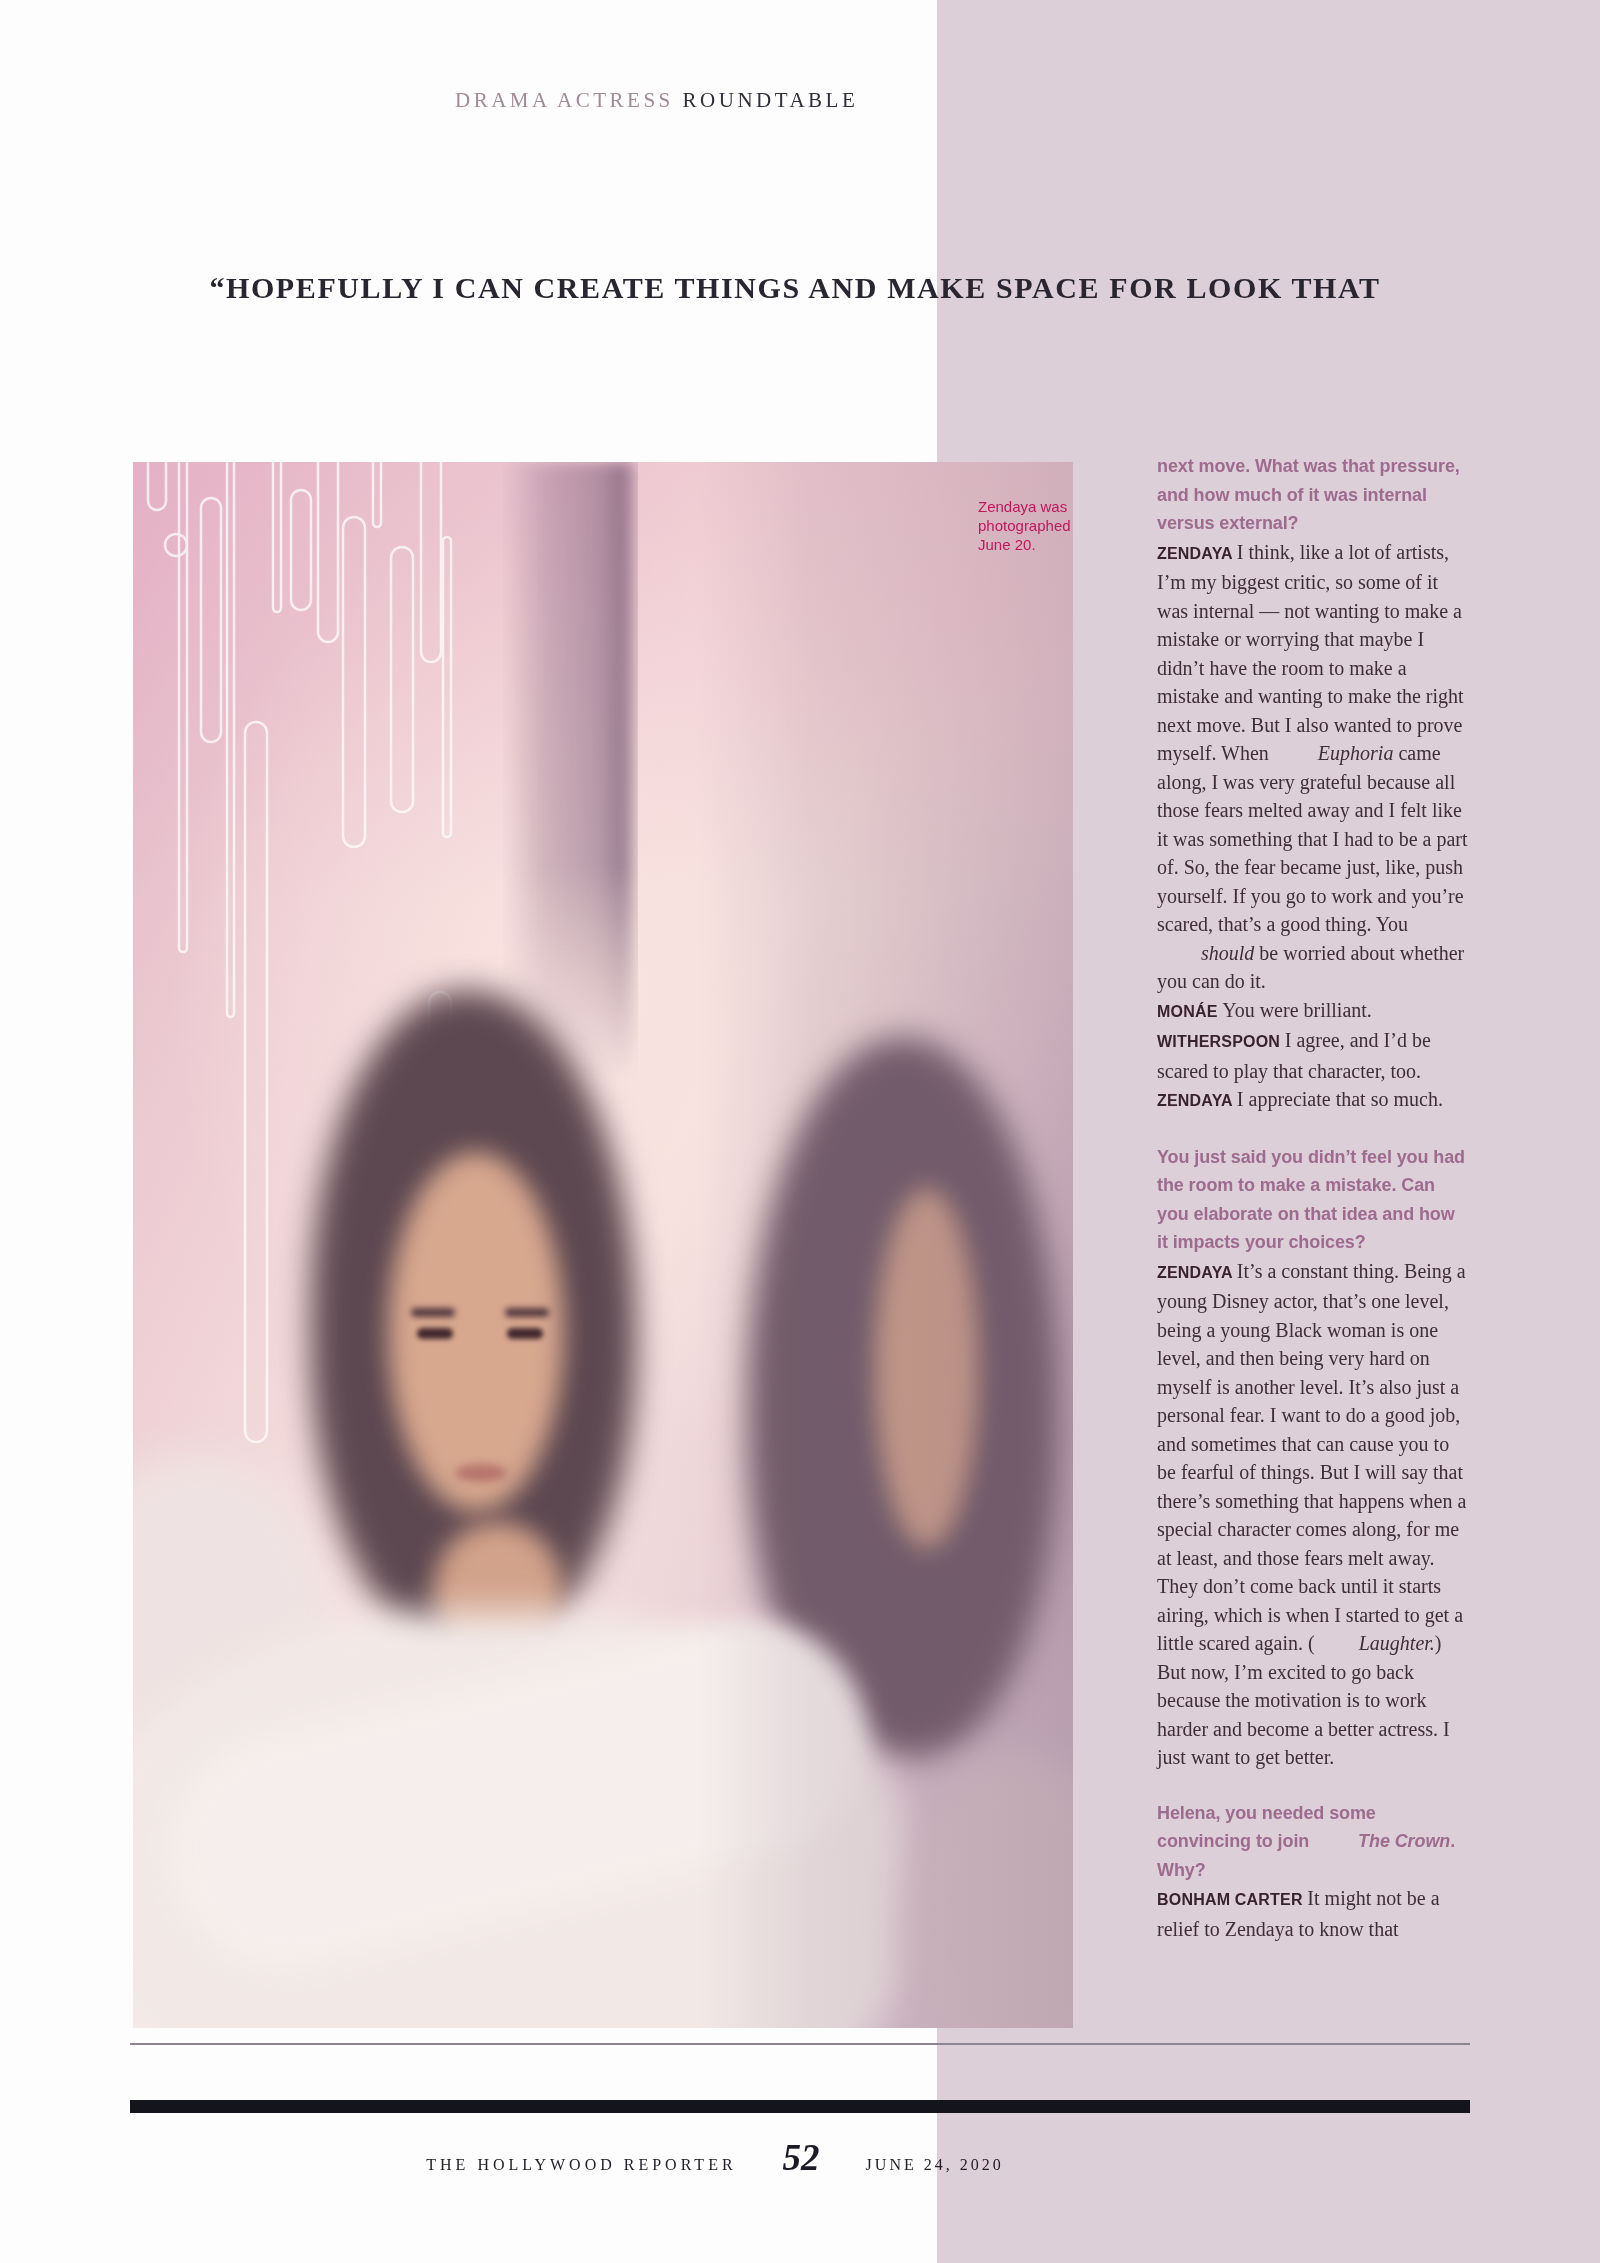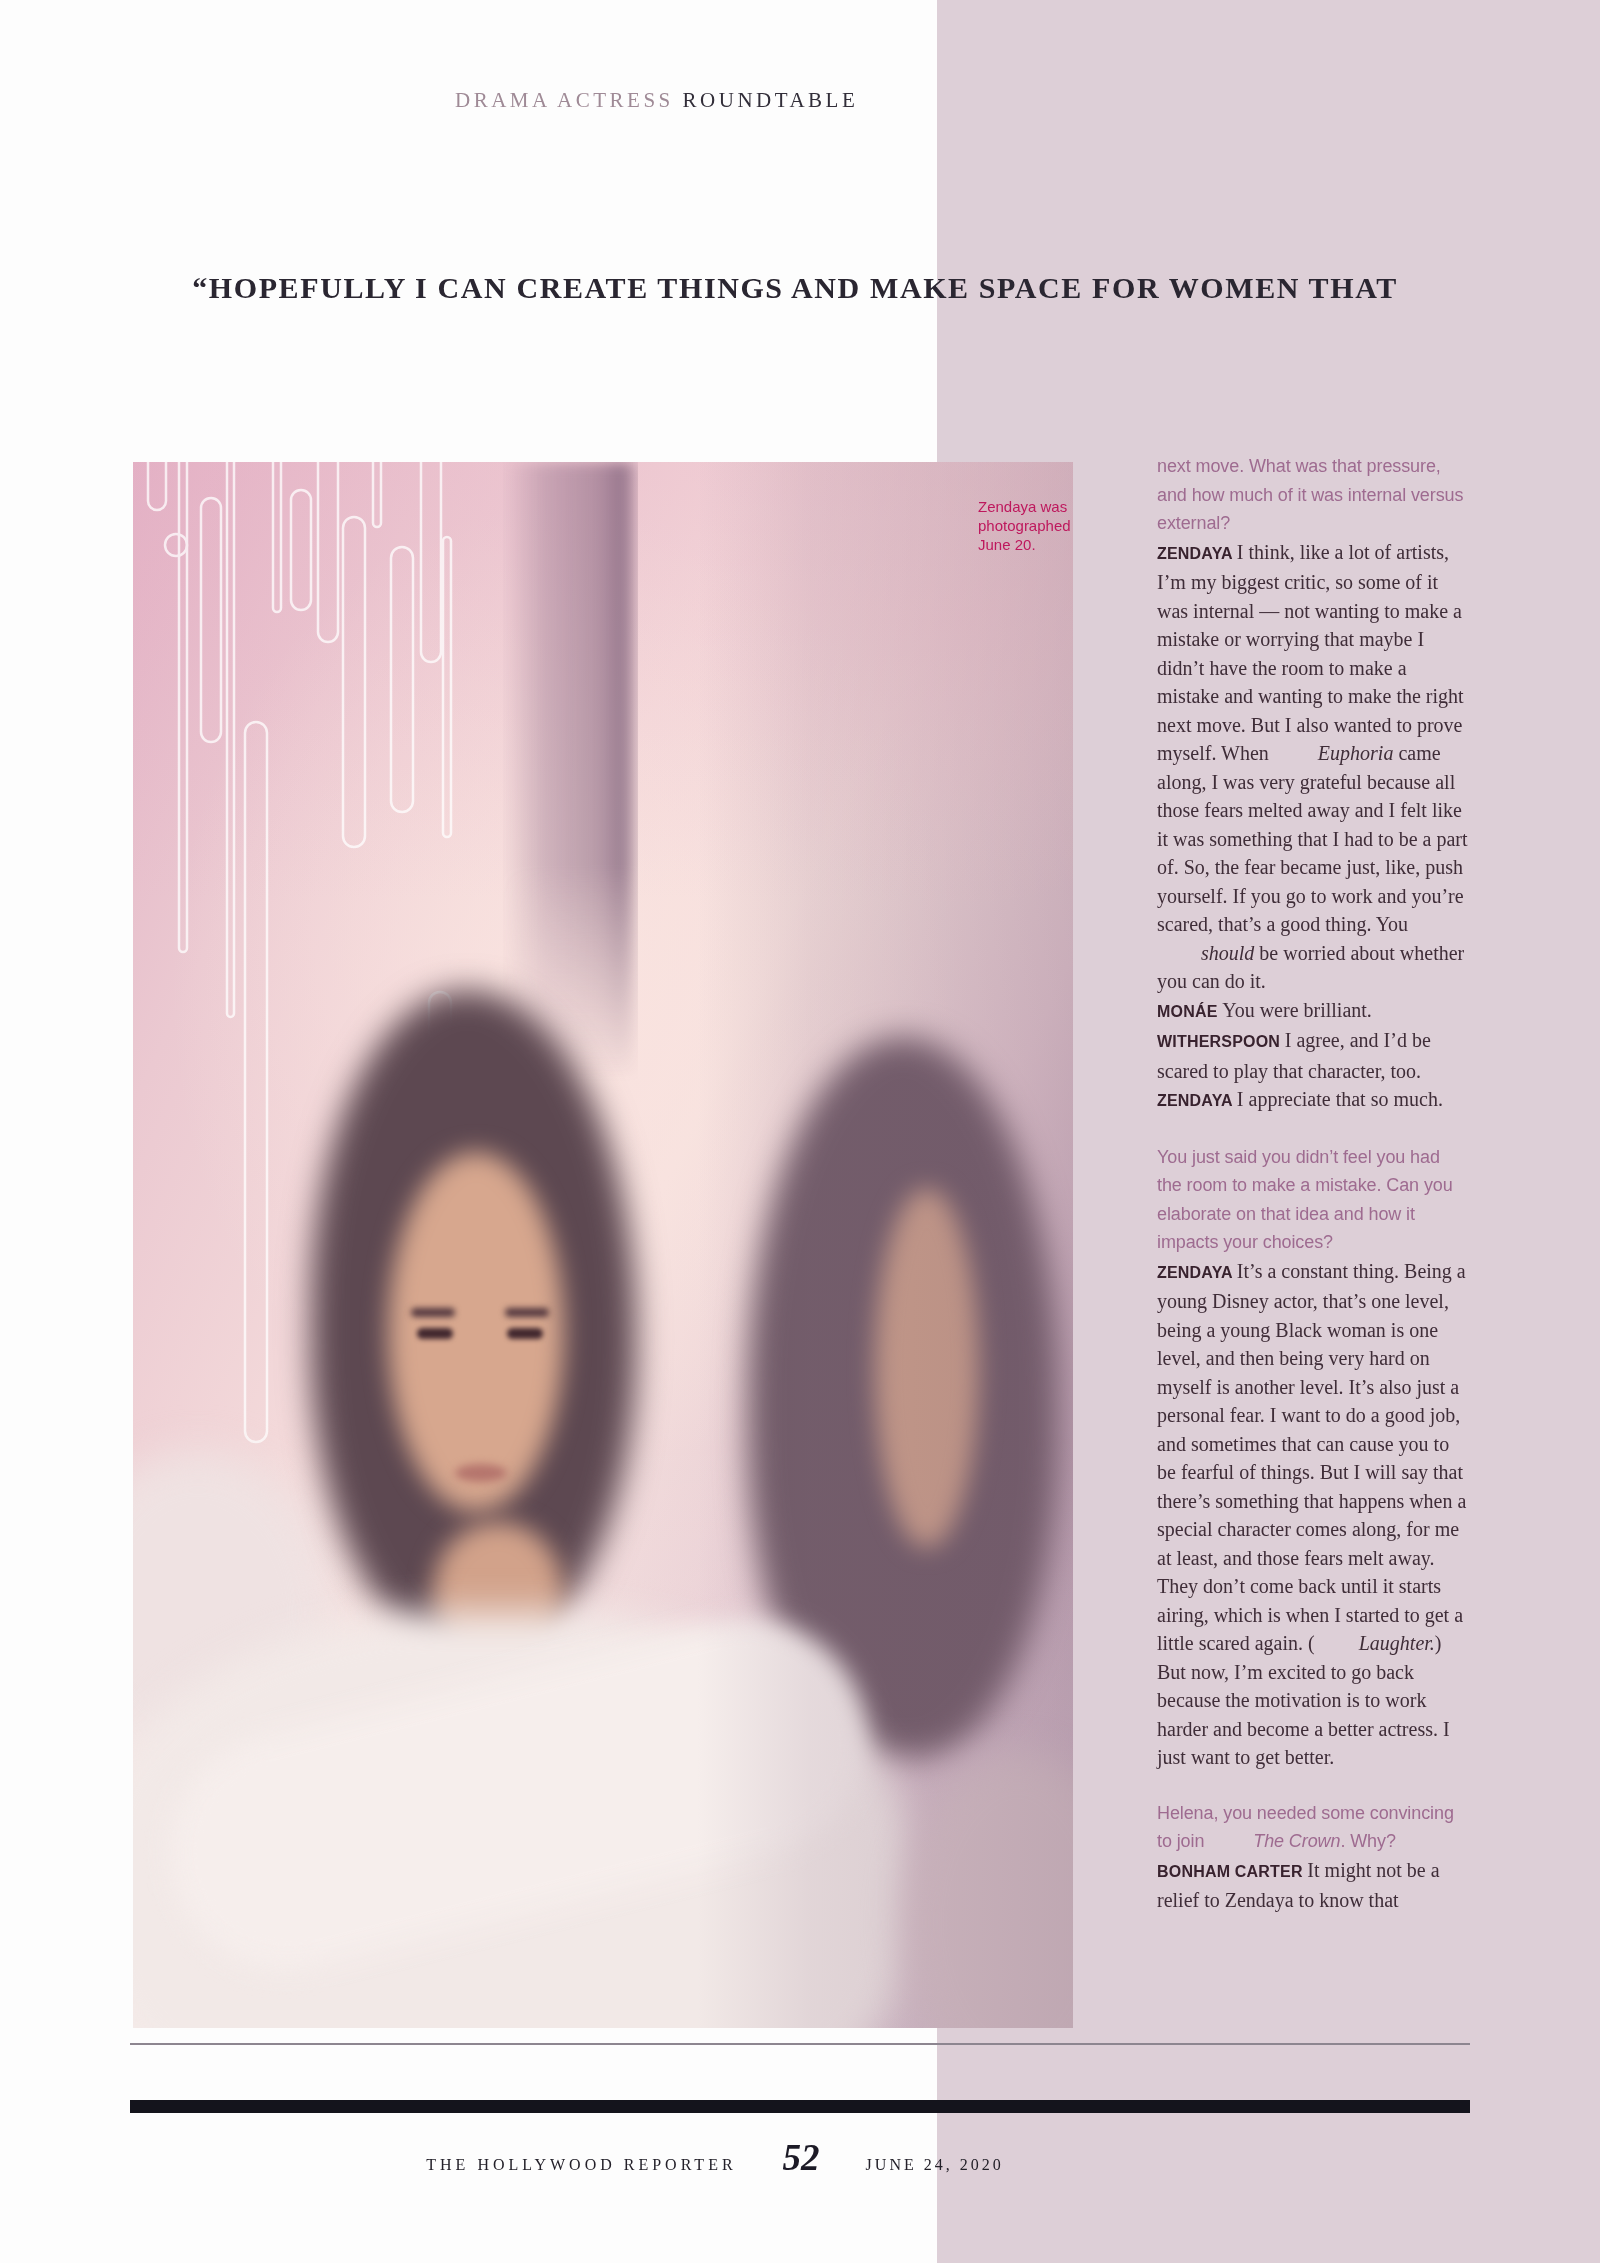--- a/index.html
+++ b/index.html
@@ -51,21 +51,21 @@
   .sweater-shoulder{left:-70px;top:990px;width:270px;height:320px;background:#efe2e2;filter:blur(20px);}
   .sweater-reflect{left:770px;top:1290px;width:230px;height:340px;background:#d9c4c9;filter:blur(18px);}
 
   
   .caption{position:absolute;left:978px;top:497px;width:140px;text-align:left;z-index:5;
     font-family:"Liberation Sans",sans-serif;font-size:15px;line-height:19px;color:#be185d;}
 
   
   .column{position:absolute;left:1157px;top:452px;width:312px;z-index:4;}
   .column p{margin:0;}
-  .column p.question{font-family:"Liberation Sans",sans-serif;font-weight:400;color:#9e6b90;
+  .column p.question{font-family:"Liberation Sans",sans-serif;font-weight:700;color:#9e6b90;
     font-size:18px;line-height:28.5px;letter-spacing:-0.1px;margin-top:27px;}
   .column p.question:first-child{margin-top:0;}
   .column p.answer{font-size:20px;line-height:28.5px;color:#3f2d38;}
   .column .speaker{font-family:"Liberation Sans",sans-serif;font-weight:700;font-size:16px;
     letter-spacing:0.2px;color:#38222e;}
   .column .it{font-style:italic;margin-left:44px;}
 
   
   .thin-rule{position:absolute;left:130px;top:2043px;width:1340px;height:2px;background:#8d8690;z-index:6;}
   .thick-bar{position:absolute;left:130px;top:2100px;width:1340px;height:13px;background:#14141c;z-index:6;}
@@ -78,21 +78,21 @@
 </head>
 <body>
 
 <div class="band"></div>
 
 <div class="kicker">
   <span class="lt">DRAMA ACTRESS </span><span class="dk">ROUNDTABLE</span>
 </div>
 
 <div class="pullquote">
-  <div><span>“HOPEFULLY I CAN CREATE THINGS AND MAKE SPACE FOR WOMEN THAT</span></div>
+  <div><span>“HOPEFULLY I CAN CREATE THINGS AND MAKE SPACE FOR LOOK THAT</span></div>
 </div>
 
 <div class="photo">
   <div class="top-tint"></div>
   <svg class="capsules" width="400" height="1100" viewBox="0 0 400 1100" fill="none" stroke="#ffffff" stroke-width="2.5" opacity="0.75">
     <rect x="15" y="-30" width="18" height="78" rx="9"></rect>
     <circle cx="43" cy="83" r="11"></circle>
     <rect x="46" y="-30" width="8" height="520" rx="4"></rect>
     <rect x="68" y="36" width="20" height="244" rx="10"></rect>
     <rect x="94" y="-30" width="7" height="585" rx="3.5"></rect>

